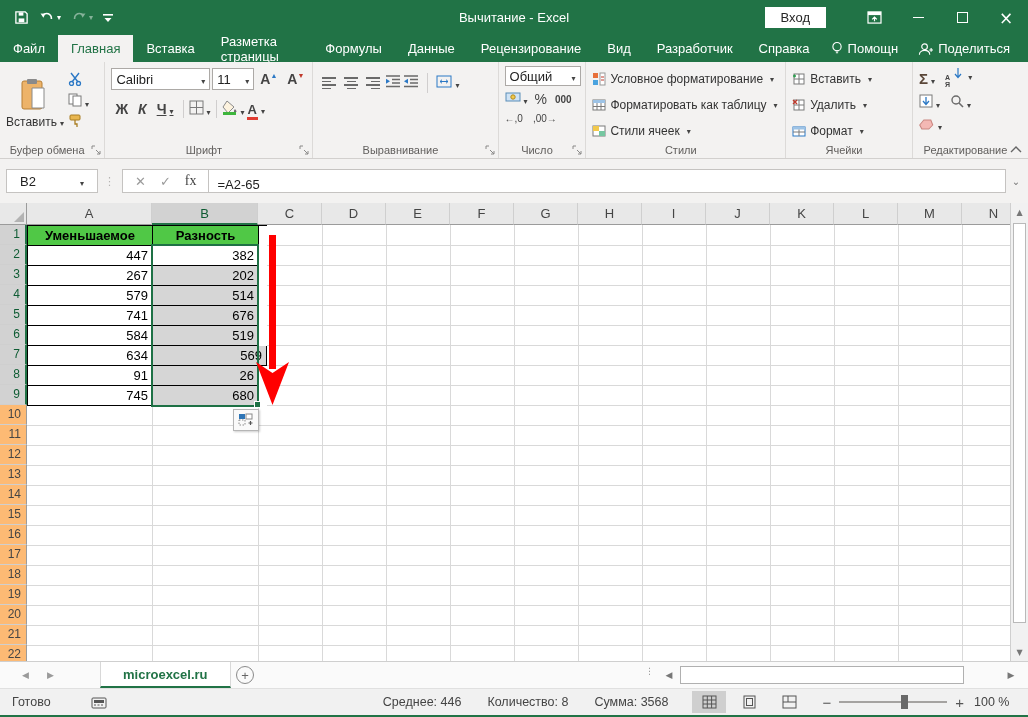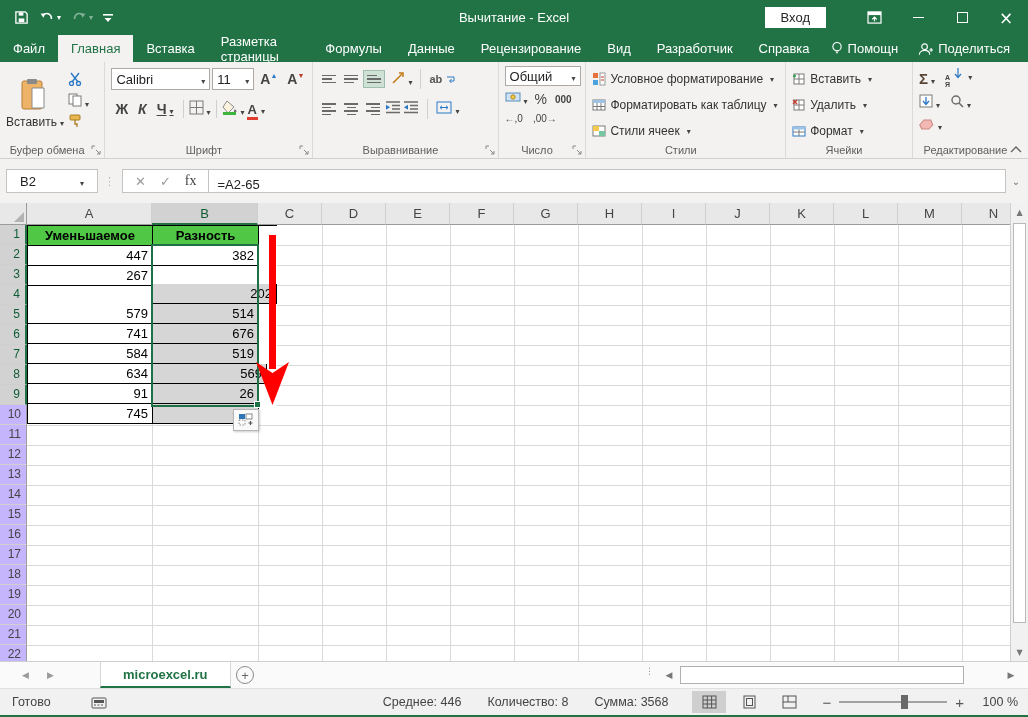--- a/index.html
+++ b/index.html
@@ -54,21 +54,21 @@
   .fexp { width:20px; text-align:center; color:#777; font-size:10px; }
 
   
   .grid { position:absolute; left:0; top:203px; width:1010px; height:458px; background:#fff; overflow:hidden; }
   .colheads { position:absolute; left:27px; top:0; height:22px; display:flex; }
   .colh { height:22px; background:#e8e8e8; border-right:1px solid #cfcfcf; border-bottom:1px solid #9b9b9b; text-align:center; font-size:13px; color:#454545; line-height:21px; flex:none; cursor:pointer; }
   .colh.sel { background:#d2d2d2; border-bottom:2px solid #217346; color:#0e5c33; }
   .corner { position:absolute; left:0; top:0; width:27px; height:22px; background:#e8e8e8; border-right:1px solid #9b9b9b; border-bottom:1px solid #9b9b9b; }
   .corner::after { content:""; position:absolute; right:2px; bottom:2px; border-left:10px solid transparent; border-bottom:10px solid #b3b3b3; }
   .rowheads { position:absolute; left:0; top:22px; width:27px; }
-  .rowh { width:27px; height:20px; background:#c4b5fd; border-right:1px solid #9b9b9b; border-bottom:1px solid #cfcfcf; font-size:12px; color:#454545; text-align:right; padding-right:5px; line-height:19px; cursor:pointer; }
+  .rowh { width:27px; height:20px; background:#fdba74; border-right:1px solid #9b9b9b; border-bottom:1px solid #cfcfcf; font-size:12px; color:#454545; text-align:right; padding-right:5px; line-height:19px; cursor:pointer; }
   .rowh.sel { background:#d2d2d2; border-right:2px solid #217346; color:#0e5c33; }
   .vline { position:absolute; top:22px; width:1px; height:436px; background:#d9d9d9; }
   .hline { position:absolute; left:27px; width:983px; height:1px; background:#d9d9d9; }
   .table-block { position:absolute; left:27px; top:22px; border-top:1px solid #000; border-left:1px solid #000; background:#fff; z-index:2; }
   .trow { display:flex; }
   .tcell { height:20px; border-right:1px solid #000; border-bottom:1px solid #000; font-size:13px; line-height:19px; padding:0 4px; flex:none; }
   .tcell.hdr { background:#50c846; font-weight:bold; text-align:center; color:#000; }
   .tcell.num { text-align:right; background:#fff; }
   .tcell.selshade { background:#d6d6d6; }
   .selrect { position:absolute; z-index:3; border:2px solid #1e7145; pointer-events:none; }
@@ -95,21 +95,21 @@
   .statusbar { position:absolute; left:0; top:688px; width:1028px; height:29px; background:#f1f1f1; border-top:1px solid #e0e0e0; border-bottom:2px solid #217346; display:flex; align-items:center; font-size:12.5px; color:#444; }
   .sb-ready { margin-left:12px; }
   .sb-macro { margin-left:40px; display:flex; }
   .sb-stats { margin-left:auto; display:flex; gap:26px; margin-right:24px; }
   .viewbtns { display:flex; gap:6px; margin-right:16px; }
   .vb { width:34px; height:22px; display:flex; align-items:center; justify-content:center; cursor:pointer; }
   .vb.sel { background:#cfcfcf; }
   .zoomctl { display:flex; align-items:center; gap:8px; margin-right:10px; color:#555; }
   .ztrack { position:relative; width:108px; height:2px; background:#a5a3a1; }
   .zthumb { position:absolute; left:62px; top:-6px; width:7px; height:14px; background:#696969; }
-  .zlabel { margin-right:10px; width:44px; text-align:right; }
+  .zlabel { margin-right:10px; width:44px; text-align:left; }
 </style>
 </head>
 <body>
 
 <div class="titlebar">
   <div class="qat">
     <span class="btn">
       <svg width="15" height="15" viewBox="0 0 16 16">
           <path d="M2 2h10l2 2v10H2z" fill="none" stroke="#fff" stroke-width="1.4"></path>
           <rect x="5" y="9" width="6" height="4" fill="#fff"></rect>
@@ -249,48 +249,20 @@
           </svg></span>
       <span class="dd"><span style="font-weight:bold;color:#444;border-bottom:3.5px solid #e03c31;padding:0 1px;">А</span></span>
     </div>
     <div class="rglabel">Шрифт</div>
     <svg class="dlg" viewBox="0 0 10 10">
         <path d="M1 1 v3 M1 1 h3 M9 9 l-4 -4 M9 9 v-3 M9 9 h-3" stroke="#666" fill="none"></path>
       </svg>
   </div>
 
   <div class="rgroup" style="width:190px">
-    <div class="rrow">
-      <span class="lines">
-          <i style="width:14px"></i>
-          <i style="width:10px"></i>
-          <i style="width:14px"></i>
-        </span>
-      <span class="lines">
-          <i style="width:14px"></i>
-          <i style="width:14px"></i>
-          <i style="width:10px"></i>
-        </span>
-      <span class="lines selbox">
-          <i style="width:10px"></i>
-          <i style="width:14px"></i>
-          <i style="width:14px"></i>
-        </span>
-      <span class="dd" style="margin-left:4px;"><svg width="14" height="14" viewBox="0 0 14 14">
-            <path d="M2 12 L11 3" stroke="#c0770e" stroke-width="1.4"></path>
-            <path d="M8 2 l4 0 0 4" fill="none" stroke="#c0770e" stroke-width="1.4"></path>
-          </svg></span>
-      <span style="width:1px;height:20px;background:#d0cece;margin:0 6px;"></span>
-      <span class="txtbtn">
-          <span style="font-size:11px;font-weight:bold;color:#555;">ab</span>
-          <svg width="10" height="10" viewBox="0 0 10 10">
-            <path d="M1 3 h7 v4 h-4 m1.5 -2 l-2 2 2 2" stroke="#2b78c5" fill="none"></path>
-          </svg>
-        </span>
-    </div>
     <div class="rrow" style="margin-top:4px;">
       <span class="lines">
           <i style="width:14px"></i>
           <i style="width:9px"></i>
           <i style="width:14px"></i>
           <i style="width:9px"></i>
         </span>
       <span class="lines">
           <i style="width:14px;margin:0 auto"></i>
           <i style="width:9px;margin:0 auto"></i>
@@ -539,21 +511,21 @@
       <div class="trow">
         <div class="tcell hdr" style="width: 125px;">Уменьшаемое</div>
         <div class="tcell hdr" style="width: 106px;">Разность</div>
       </div>
       <div class="trow">
         <div class="tcell num" style="width: 125px;">447</div>
         <div class="tcell num" style="width: 106px;">382</div>
       </div>
       <div class="trow">
         <div class="tcell num" style="width: 125px;">267</div>
-        <div class="tcell num selshade" style="width: 124px; margin-top: 18px;">202</div>
+        <div class="tcell num selshade" style="width: 106px;">202</div>
       </div>
       <div class="trow">
         <div class="tcell num" style="width: 125px;">579</div>
         <div class="tcell num selshade" style="width: 106px;">514</div>
       </div>
       <div class="trow">
         <div class="tcell num" style="width: 125px;">741</div>
         <div class="tcell num selshade" style="width: 106px;">676</div>
       </div>
       <div class="trow">

